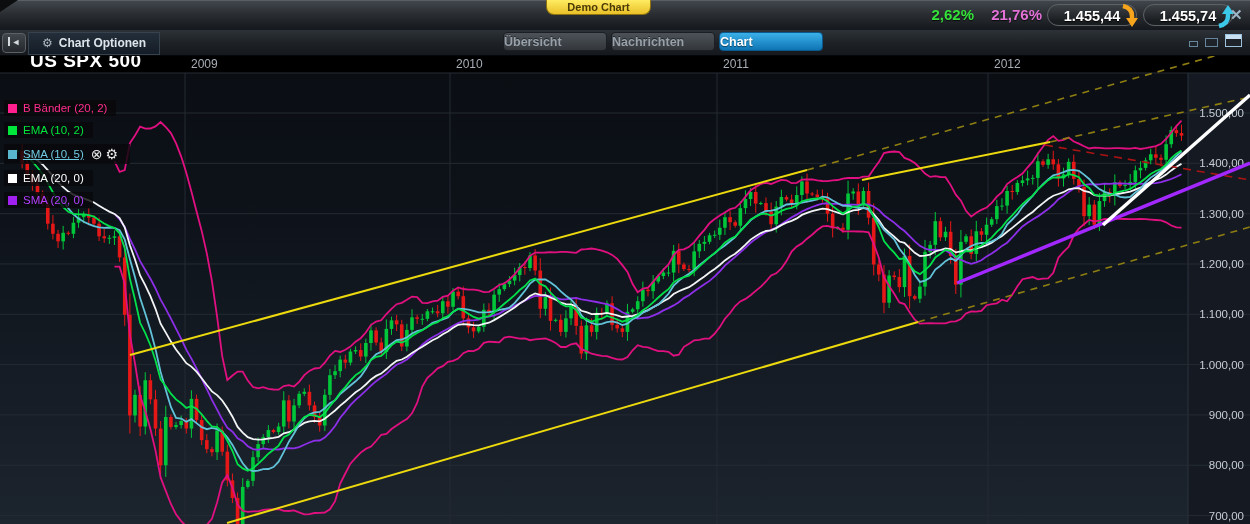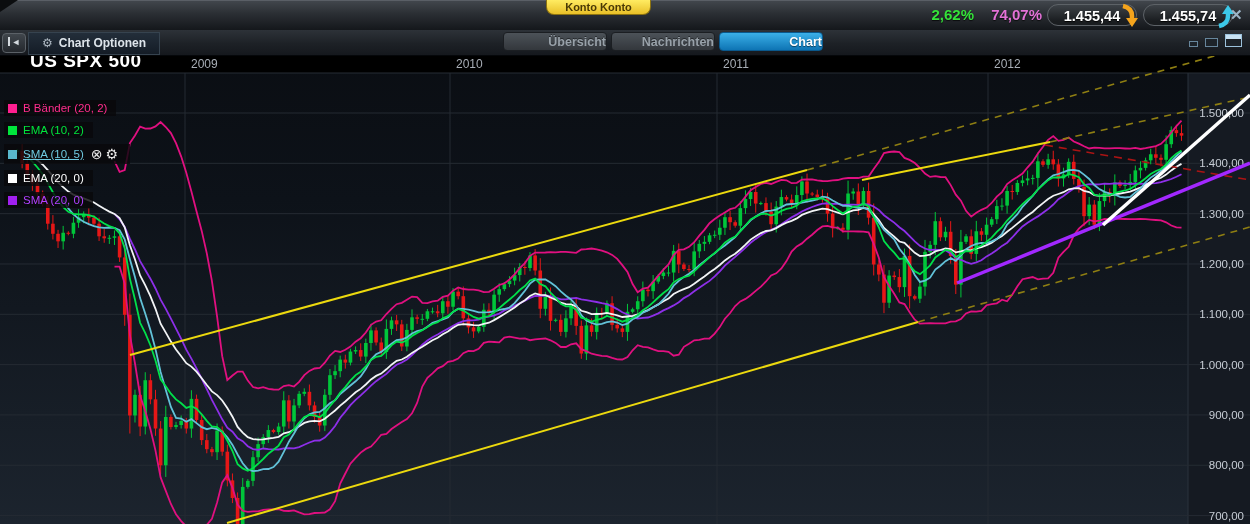--- a/index.html
+++ b/index.html
@@ -36,21 +36,21 @@
   .collapse-btn{position:absolute;left:2px;top:3px;width:22px;height:18px;border-radius:4px;
           background:linear-gradient(180deg,#40464c,#24282d);border:1px solid #5b6167;
           color:#d4d9de;font-size:9px;text-align:center;line-height:17px;cursor:pointer;}
   .collapse-btn .bar{display:inline-block;width:2px;height:9px;background:#d4d9de;
           vertical-align:-1px;margin-right:2px;}
   .options-btn{position:absolute;left:28px;top:2px;height:21px;padding:0 13px;border-radius:0;
           background:linear-gradient(180deg,#232e3a,#141c26);border:1px solid #36434f;
           color:#dde4ea;font-size:12px;font-weight:bold;line-height:20px;cursor:pointer;}
   .options-btn .gear{color:#aeb8c2;font-size:12px;margin-right:6px;font-weight:normal;}
   .tabs{position:absolute;left:503px;top:2px;display:flex;}
-  .tab{width:104px;height:19px;margin-right:4px;border-radius:4px;text-align:right;
+  .tab{width:104px;height:19px;margin-right:4px;border-radius:4px;text-align:left;
           font-size:12.5px;font-weight:bold;line-height:19px;cursor:pointer;box-sizing:border-box;
           background:linear-gradient(180deg,#4c5258,#33373c);color:#98a1a9;
           border:1px solid #1b1e22;text-shadow:0 -1px 0 rgba(0,0,0,.45);}
   .tab.active{background:linear-gradient(180deg,#3bb0e8,#0e74b4);color:#fff;border:1px solid #0a588c;
           text-shadow:0 1px 1px rgba(0,0,0,.5);}
   .win-icons{position:absolute;right:8px;top:4px;display:flex;align-items:flex-end;}
   .wi{box-sizing:border-box;margin-left:7px;background:#1d2329;border:1px solid #67869c;cursor:pointer;}
   .wi-small{width:9px;height:6px;}
   .wi-medium{width:13px;height:9px;}
   .wi-large{width:17px;height:13px;border-color:#9cc2dc;position:relative;}
@@ -582,23 +582,23 @@
         <line x1="1050" y1="142" x2="1250" y2="97" stroke="#8e7e12" stroke-width="1.6" stroke-dasharray="7 6"></line>
         <line x1="1045" y1="145" x2="1250" y2="180" stroke="#aa1414" stroke-width="1.6" stroke-dasharray="8 6"></line>
         <line x1="957" y1="283" x2="1250" y2="163" stroke="#a228ff" stroke-width="3.5"></line>
         <line x1="1103" y1="225" x2="1250" y2="95" stroke="#ffffff" stroke-width="3.5"></line>
       </g>
     </svg>
 
   <div class="topbar">
     <div class="corner-notch"></div>
     <div class="app-title">US SPX 500</div>
-    <div class="demo-badge">Konto Konto</div>
+    <div class="demo-badge">Demo Chart</div>
     <div class="pct pct-1">2,62%</div>
-    <div class="pct pct-2">74,07%</div>
+    <div class="pct pct-2">21,76%</div>
     <div class="quote-pill pill-sell">
       <span>1.455,44</span>
       <svg class="pill-arrow" width="20" height="26">
         <path d="M4,3 Q13,5 13,13 L13,16" stroke="#f5a41c" stroke-width="4.5" fill="none"></path>
         <polygon points="7,15 19,15 13,24" fill="#f5a41c"></polygon>
       </svg>
     </div>
     <div class="quote-pill pill-buy">
       <span>1.455,74</span>
       <svg class="pill-arrow" width="20" height="26">

